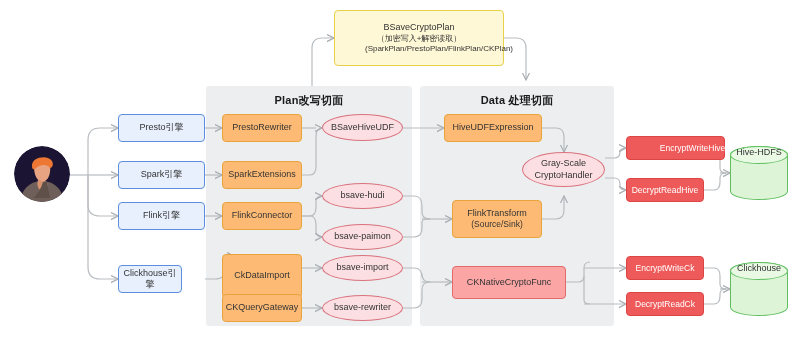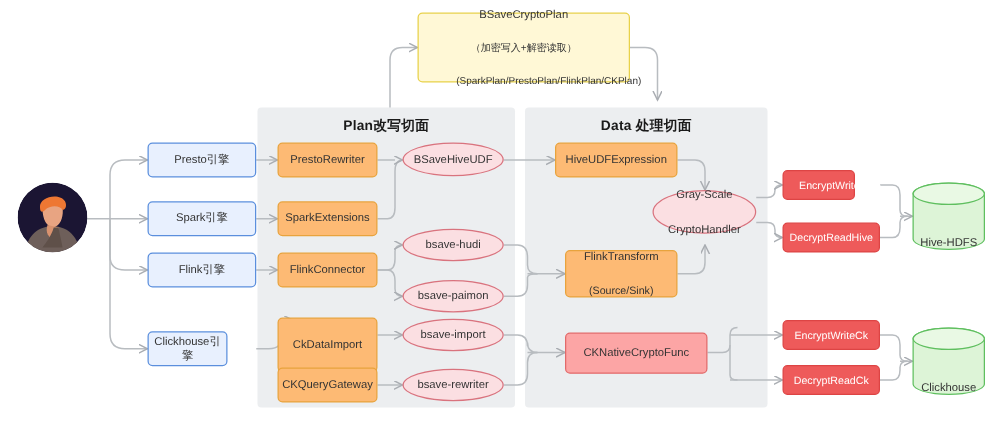--- a/index.html
+++ b/index.html
@@ -40,21 +40,20 @@
     letter-spacing: 0.2px;
   }
   .node {
     position: absolute;
     box-sizing: border-box;
     display: flex;
     align-items: center;
     justify-content: center;
     text-align: center;
     line-height: 1.25;
-    gap: 16px;
   }
   .box {
     border-radius: 4px;
     border-width: 1px;
     border-style: solid;
   }
   .n-blue {
     background: #e8f0fe;
     border-color: #5b8fdd;
     color: #333333;
@@ -93,21 +92,21 @@
   }
   .cylinder {
     border: 1px solid #5fbf5f;
     background: #ddf4d7;
     color: #333333;
     font-size: 9px;
     border-radius: 50% / 16%;
     position: absolute;
     box-sizing: border-box;
     display: flex;
-    align-items: flex-end;
+    align-items: flex-start;
     justify-content: center;
   }
   .cyl-top {
     position: absolute;
     left: -1px;
     top: -1px;
     width: 100%;
     height: 16px;
     border: 1px solid #5fbf5f;
     border-radius: 50%;
@@ -267,21 +266,21 @@
   </div>
   <div class="node box n-red" style="left:452px; top:266px; width:114px; height:33px;">
     <span>CKNativeCryptoFunc</span>
   </div>
 
   <div class="node ellipse" style="left:522px; top:152px; width:83px; height:35px; flex-direction:column;">
     <span>Gray-Scale</span>
     <span>CryptoHandler</span>
   </div>
 
-  <div class="node box n-redsolid" style="left:626px; top:136px; width:58px; height:24px;padding-left:34px;">
+  <div class="node box n-redsolid" style="left:626px; top:136px; width:99px; height:24px;padding-left:34px;">
     <span>EncryptWriteHive</span>
   </div>
   <div class="node box n-redsolid" style="left:626px; top:178px; width:78px; height:24px;">
     <span>DecryptReadHive</span>
   </div>
   <div class="node box n-redsolid" style="left:626px; top:256px; width:78px; height:24px;">
     <span>EncryptWriteCk</span>
   </div>
   <div class="node box n-redsolid" style="left:626px; top:292px; width:78px; height:24px;">
     <span>DecryptReadCk</span>

